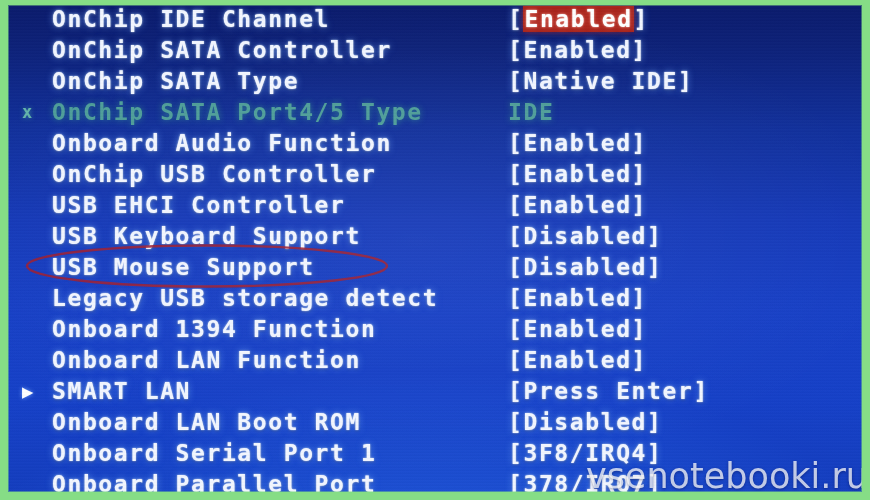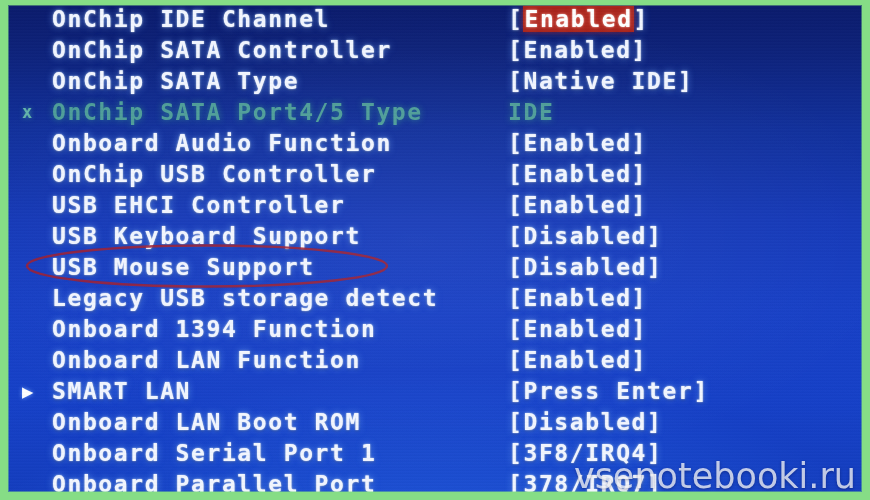--- a/index.html
+++ b/index.html
@@ -150,21 +150,21 @@
   #annotation ellipse {
     fill: none;
     stroke: #9c1f33;
     stroke-width: 2.4;
     opacity: 0.88;
   }
 
   
   #watermark {
     position: absolute;
-    right: 14px;
+    right: 2px;
     bottom: 4px;
     font-family: "DejaVu Sans", "Liberation Sans", sans-serif;
     font-size: 35px;
     font-weight: 400;
     letter-spacing: 0px;
     color: rgba(255,255,255,0.74);
     text-shadow: 0 1px 3px rgba(0,0,40,0.35);
     white-space: nowrap;
   }
 

